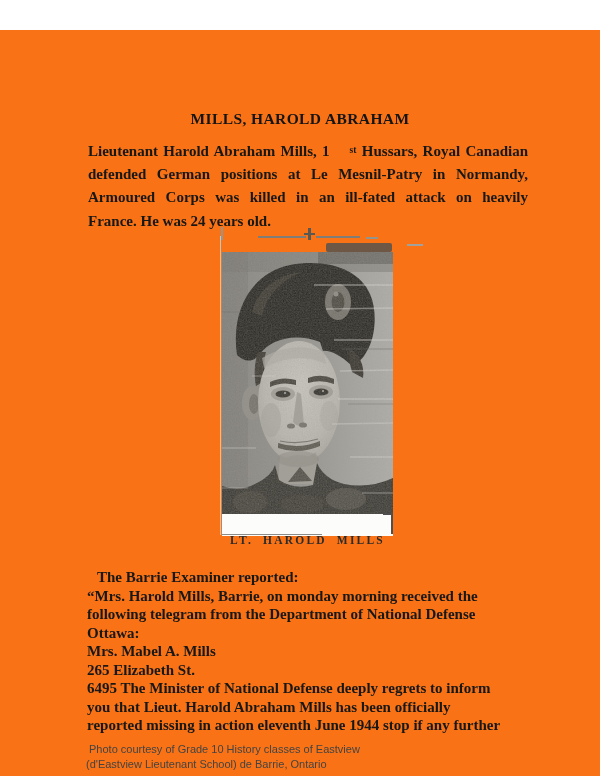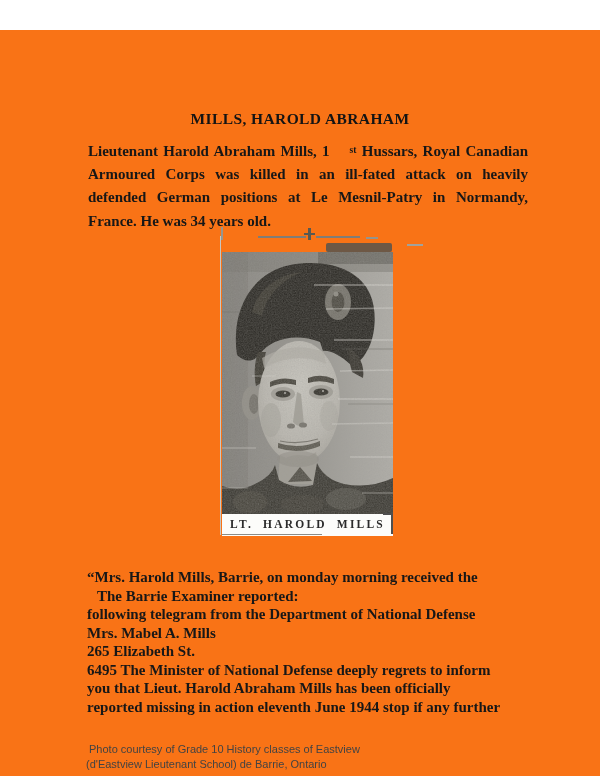--- a/index.html
+++ b/index.html
@@ -23,21 +23,21 @@
   .reg-mark-h{position:absolute;left:84px;top:6px;width:11px;height:2px;background:#595952;}
   .top-line-a{position:absolute;left:38px;top:9px;width:48px;height:2px;background:#7f7d78;}
   .top-line-b{position:absolute;left:96px;top:9px;width:44px;height:2px;background:#7f7d78;}
   .top-dash{position:absolute;left:146px;top:10px;width:12px;height:2px;background:#94948e;}
   .far-dash{position:absolute;left:187px;top:17px;width:16px;height:2px;background:#a2a29c;}
   .smudge{position:absolute;left:106px;top:16px;width:66px;height:9px;background:#56544d;
           opacity:0.85;border-radius:2px;}
   .photo{position:absolute;left:2px;top:25px;width:171px;height:262px;overflow:hidden;}
   .caption-strip{position:absolute;left:2px;top:287px;width:171px;height:22px;background:#fcfcfa;
                  text-align:center;font-size:11.5px;font-weight:bold;letter-spacing:2.2px;
-                 word-spacing:5px;color:#2b2b2b;padding-top:4px;box-sizing:border-box;}
+                 word-spacing:5px;color:#2b2b2b;padding-top:20px;box-sizing:border-box;}
   .caption-underline{position:absolute;left:2px;top:307px;width:100px;height:1px;background:#8c8c88;}
   .bracket{position:absolute;left:163px;top:286px;width:10px;height:21px;
            border-top:2px solid #4f4f4f;border-right:2px solid #4f4f4f;box-sizing:border-box;}
 
   .report{position:absolute;top:538px;left:87px;width:460px;font-size:15px;font-weight:bold;
           line-height:18.55px;color:#171717;}
   .report .rline{white-space:nowrap;height:18.55px;overflow:hidden;}
   .report .indent{text-indent:10px;}
 
   .credits{position:absolute;top:712px;left:86px;width:490px;
@@ -48,23 +48,23 @@
 </style>
 </head>
 <body>
 
 <div class="page">
 
   <h1 class="title">MILLS, HAROLD ABRAHAM</h1>
 
   <div class="intro">
     <div class="jline"><span>Lieutenant Harold Abraham Mills, 1</span><sup class="sup">st</sup><span> Hussars, Royal Canadian</span></div>
+    <div class="jline">defended German positions at Le Mesnil-Patry in Normandy,</div>
     <div class="jline">Armoured Corps was killed in an ill-fated attack on heavily</div>
-    <div class="jline">defended German positions at Le Mesnil-Patry in Normandy,</div>
-    <div class="lline">France. He was 34 years old.</div>
+    <div class="lline">France. He was 24 years old.</div>
   </div>
 
   <figure class="photo-block">
     <div class="left-edge"></div>
     <div class="tick-left"></div>
     <div class="reg-mark-v"></div>
     <div class="reg-mark-h"></div>
     <div class="top-line-a"></div>
     <div class="top-line-b"></div>
     <div class="top-dash"></div>
@@ -163,23 +163,24 @@
         <rect width="171" height="262" filter="url(#grain)" opacity="0.5"></rect>
       </svg>
     </div>
 
     <figcaption class="caption-strip">LT. HAROLD MILLS</figcaption>
     <div class="caption-underline"></div>
     <div class="bracket"></div>
   </figure>
 
   <div class="report">
+    <div class="rline indent">The Barrie Examiner reported:</div>
     <div class="rline">“Mrs. Harold Mills, Barrie, on monday morning received the</div>
-    <div class="rline indent">The Barrie Examiner reported:</div>
     <div class="rline">following telegram from the Department of National Defense</div>
+    <div class="rline">Ottawa:</div>
     <div class="rline">Mrs. Mabel A. Mills</div>
     <div class="rline">265 Elizabeth St.</div>
     <div class="rline">6495 The Minister of National Defense deeply regrets to inform</div>
     <div class="rline">you that Lieut. Harold Abraham Mills has been officially</div>
     <div class="rline">reported missing in action eleventh June 1944 stop if any further</div>
   </div>
 
   <div class="credits">
     <div class="cline cline-first">Photo courtesy of Grade 10 History classes of Eastview</div>
     <div class="cline">(d'Eastview Lieutenant School) de Barrie, Ontario</div>

